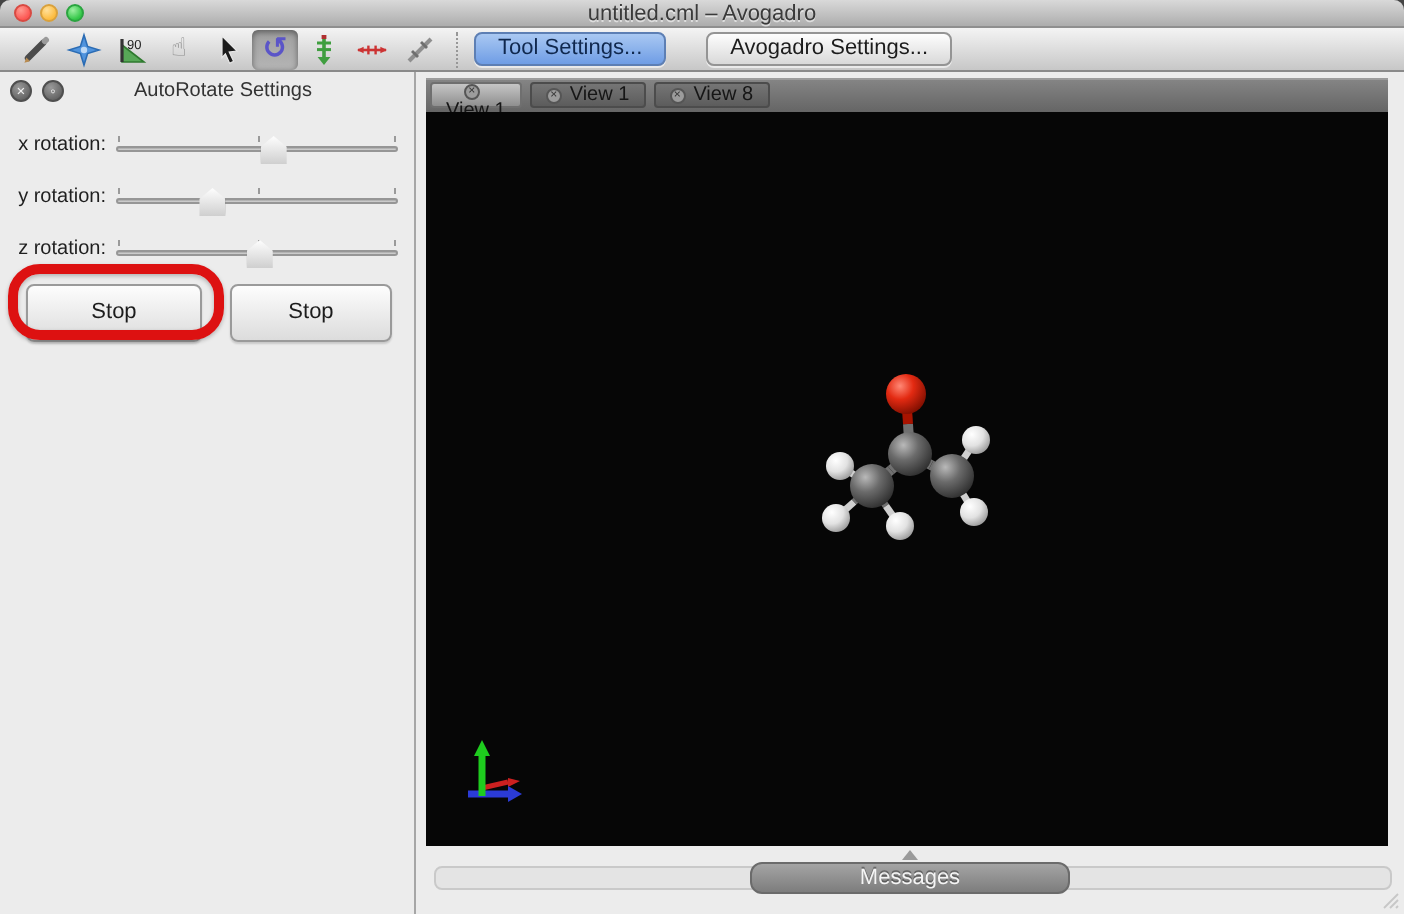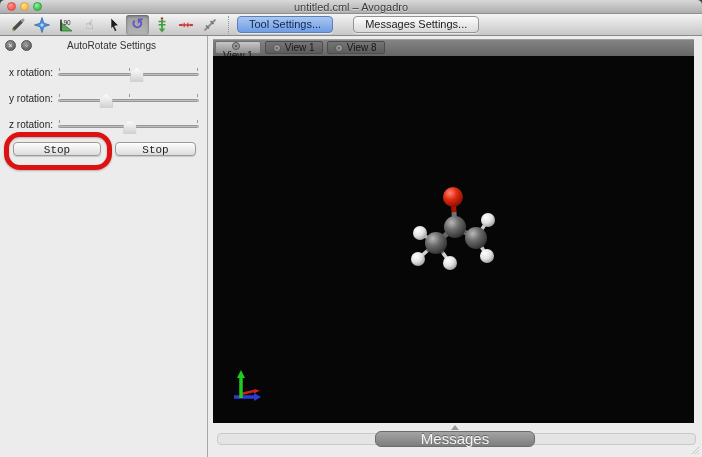--- a/index.html
+++ b/index.html
@@ -84,25 +84,25 @@
   .tick { position:absolute; top:-6px; width:1px; height:3px; background:#9a9a9a; }
   .tick.t0{left:0;} .tick.t1{left:50%;} .tick.t2{right:0;}
   .thumb {
     position:absolute; top:-6px; width:13px; height:14px; transform:translateX(-50%);
     background:linear-gradient(#fefefe,#cfcfcf);
     clip-path:polygon(50% 0, 100% 38%, 100% 100%, 0 100%, 0 38%);
     filter:drop-shadow(0 0 1px #888);
   }
   
   .panel-btn {
-    position:absolute; height:14px; font-size:11px; color:#1c1c1c;
+    position:absolute; height:29px; font-size:11px; color:#1c1c1c;
     border:1px solid #9a9a9a; border-radius:4px;
     background:linear-gradient(#fdfdfd,#dcdcdc);
     box-shadow:0 1px 1px rgba(0,0,0,.15);
-    text-align:center; line-height:15px;font-family:Liberation Mono, monospace;
+    text-align:center; line-height:15px;
   }
   #stop-btn  { left:13px; top:106px; width:88px; }
   #reset-btn { left:115px; top:106px; width:81px; }
   .red-annotation {
     position:absolute; left:4px; top:96px; width:108px; height:38px;
     border:5px solid #dd1111; border-radius:16px;
     pointer-events:none; z-index:3;
     box-shadow:0 1px 2px rgba(0,0,0,.25), inset 0 1px 2px rgba(0,0,0,.25);
   }
   
@@ -136,21 +136,21 @@
     border-bottom:5px solid #9a9a9a;
   }
   .bottom-strip {
     position:absolute; left:9px; right:6px; top:397px; height:12px;
     background:#e4e4e4; border:1px solid #c9c9c9; border-radius:4px;
   }
   .messages-btn {
     position:absolute; left:167px; top:395px; width:160px; height:16px;
     background:linear-gradient(#a4a4a4,#7d7d7d);
     border:1px solid #6b6b6b; border-radius:6px;
-    color:#f4f4f4; font-size:15px; line-height:14px; text-align:center;
+    color:#f4f4f4; font-size:11px; line-height:14px; text-align:center;
     text-shadow:0 -1px 0 rgba(0,0,0,.35);
   }
   .resize-grip { position:absolute; right:2px; bottom:2px; width:10px; height:10px; opacity:.55; }
 </style>
 </head>
 <body>
 
 <div id="window">
 
   <div class="titlebar">
@@ -212,21 +212,21 @@
     </div>
     <div class="tool-btn">
       <svg width="18" height="18" viewBox="0 0 18 18">
         <line x1="3.5" y1="14.5" x2="14.5" y2="3.5" stroke="#8f8f8f" stroke-width="2"></line>
         <line x1="5" y1="9.5" x2="8" y2="12.5" stroke="#6f6f6f" stroke-width="1.4"></line>
         <line x1="9.5" y1="5" x2="12.5" y2="8" stroke="#6f6f6f" stroke-width="1.4"></line>
       </svg>
     </div>
     <div class="toolbar-sep"></div>
     <button class="push-btn blue">Tool Settings...</button>
-    <button class="push-btn">Messages Settings...</button>
+    <button class="push-btn">Avogadro Settings...</button>
   </div>
 
   <div class="content">
 
     <div class="left-panel">
       <div class="panel-header">
         <div class="panel-title">AutoRotate Settings</div>
         <div class="hdr-btn">×</div>
         <div class="hdr-btn">◦</div>
       </div>

